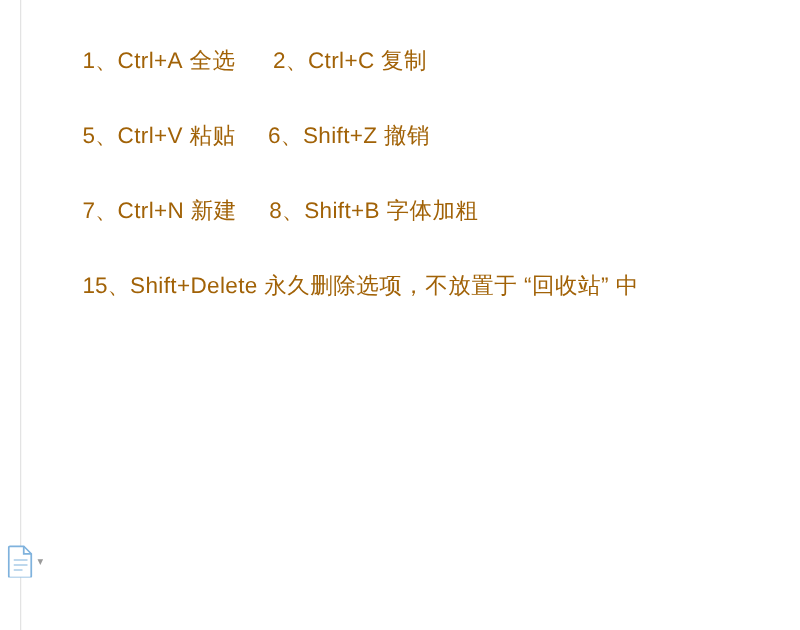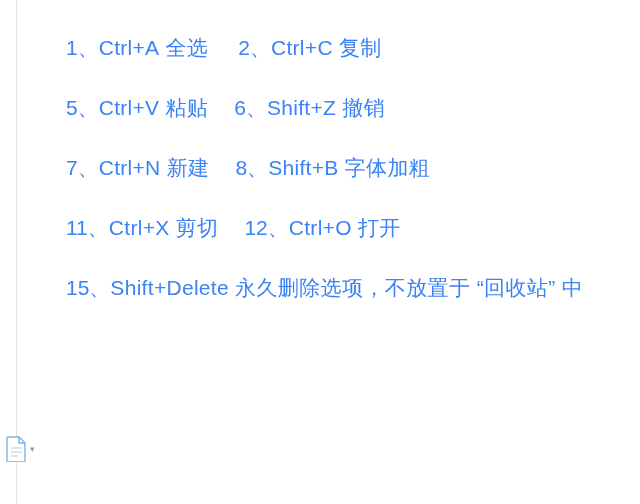--- a/index.html
+++ b/index.html
@@ -32,22 +32,22 @@
     width: 560px;
     height: 504px;
     box-sizing: border-box;
     padding-top: 18px;
   }
 
   .row {
     height: 60px;
     line-height: 60px;
     white-space: nowrap;
-    color: #3b82f6;
-    font-size: 21px;
+    color: #a16207;
+    font-size: 18px;
     letter-spacing: 0.2px;
   }
 
   .entry {
     display: inline-block;
   }
   .entry .num {
     letter-spacing: 0;
   }
   .entry .keys {
@@ -90,23 +90,20 @@
 
   <div class="row">
     <span class="entry"><span class="num">5、</span><span class="keys">Ctrl+V</span>&nbsp;<span class="desc">粘贴</span></span><span class="gap-2"></span><span class="entry"><span class="num">6、</span><span class="keys">Shift+Z</span>&nbsp;<span class="desc">撤销</span></span>
   </div>
 
   <div class="row">
     <span class="entry"><span class="num">7、</span><span class="keys">Ctrl+N</span>&nbsp;<span class="desc">新建</span></span><span class="gap-2"></span><span class="entry"><span class="num">8、</span><span class="keys">Shift+B</span>&nbsp;<span class="desc">字体加粗</span></span>
   </div>
 
 
-  <div class="row">
-    <span class="entry"><span class="num">11、</span><span class="keys">Ctrl+X</span>&nbsp;<span class="desc">剪切</span></span><span class="gap-2"></span><span class="entry"><span class="num">12、</span><span class="keys">Ctrl+O</span>&nbsp;<span class="desc">打开</span></span>
-  </div>
 
 
   <div class="row">
     <span class="entry"><span class="num">15、</span><span class="keys">Shift+Delete</span>&nbsp;<span class="desc">永久删除选项，不放置于 “回收站” 中</span></span>
   </div>
 
 </div>
 
 <div class="doc-icon">
   <svg width="22" height="26" viewBox="0 0 22 26" xmlns="http://www.w3.org/2000/svg">

